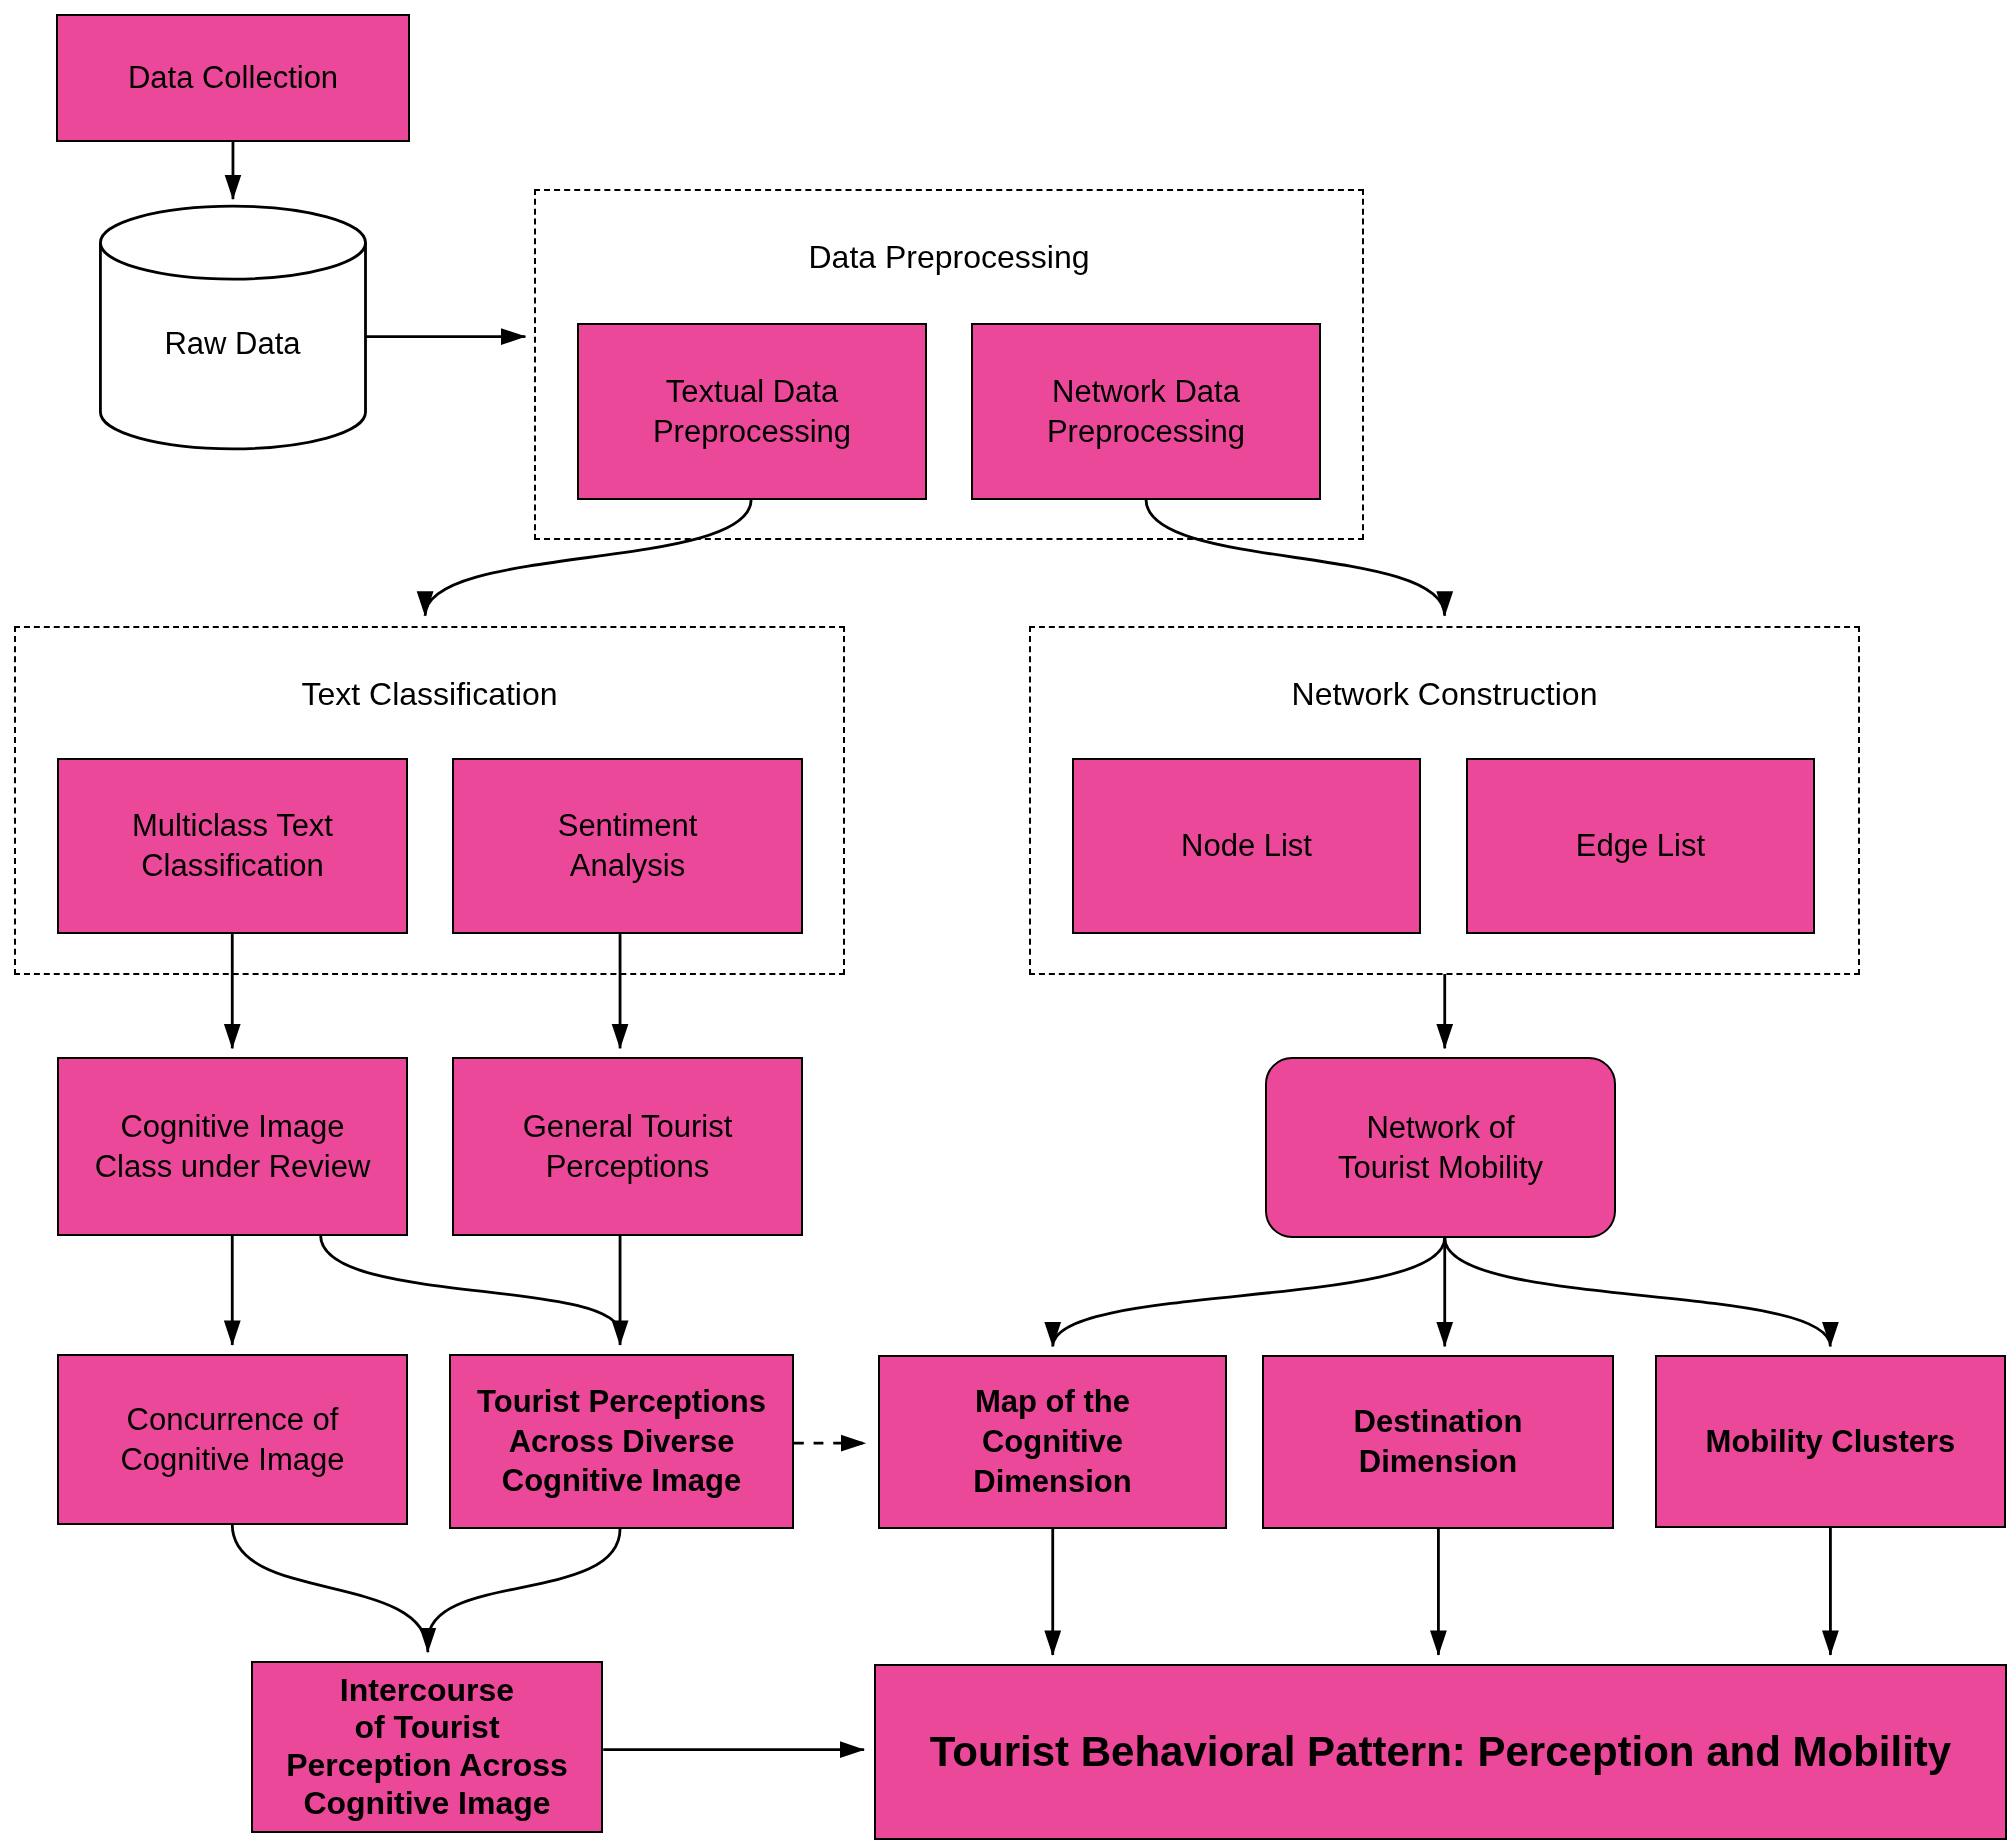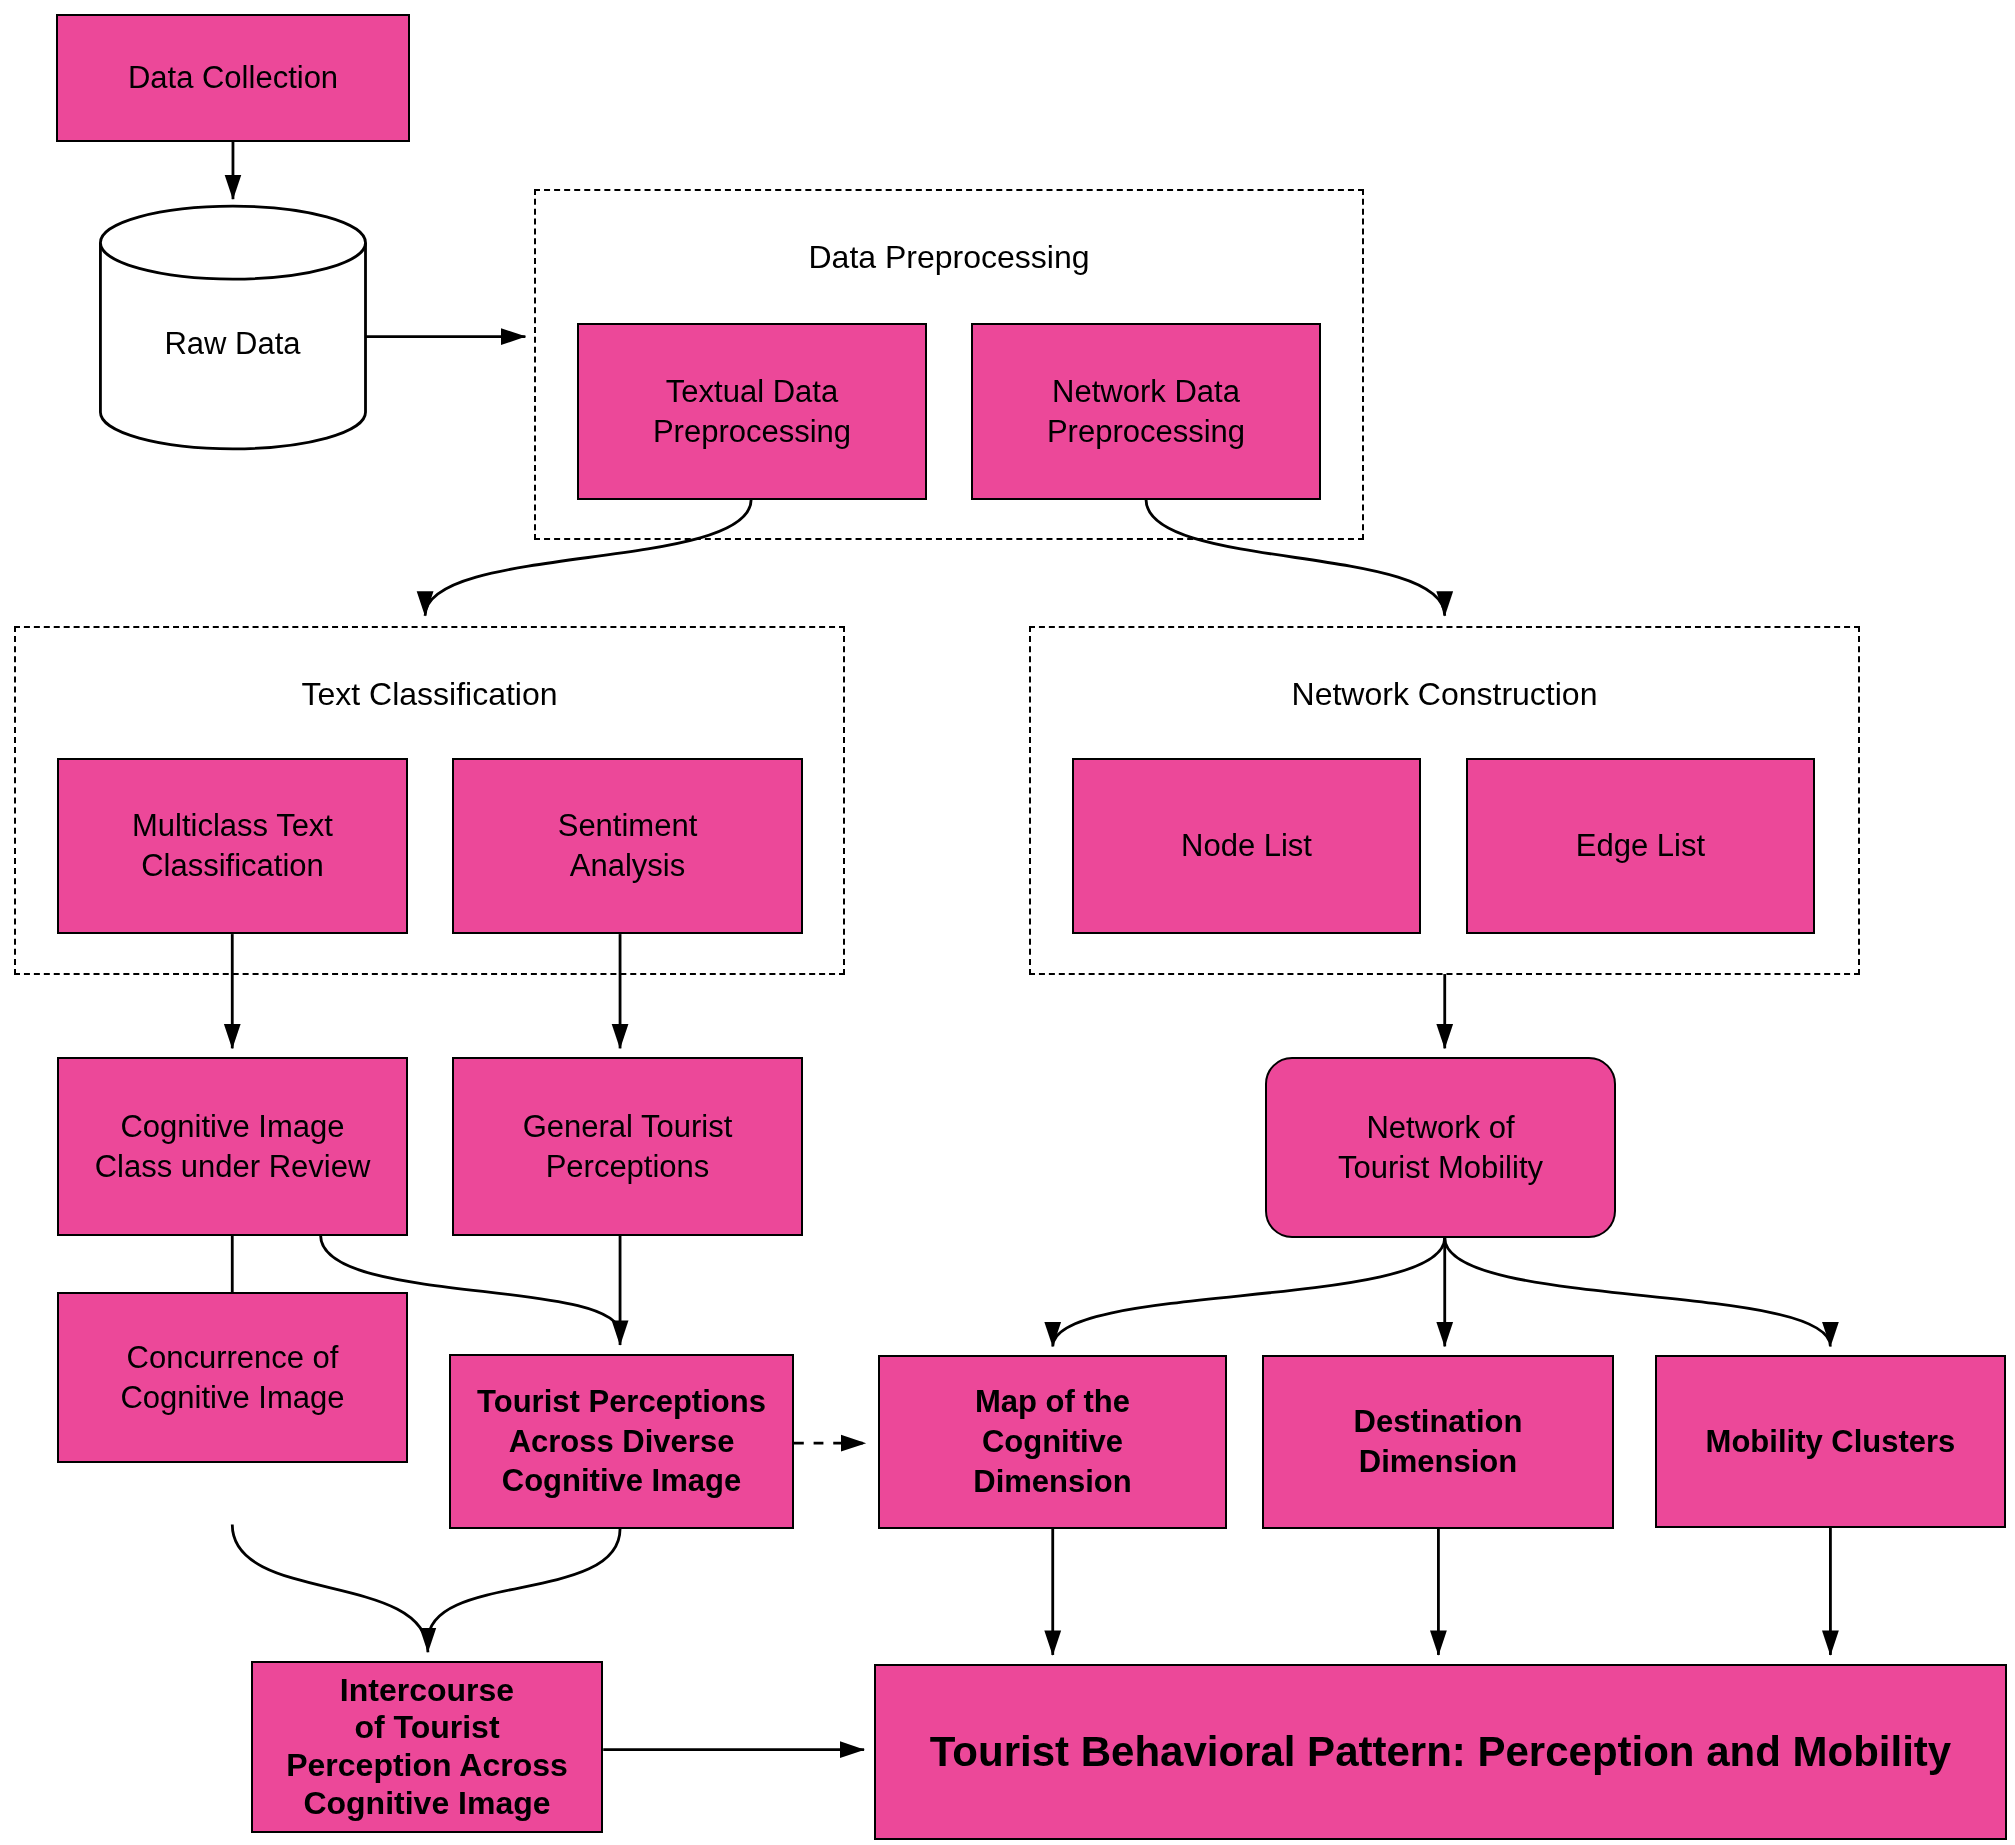--- a/index.html
+++ b/index.html
@@ -146,21 +146,21 @@
   </div>
   <div class="node" style="left:452px;top:1057px;width:351px;height:179px;">
     <span>General Tourist
 Perceptions</span>
   </div>
   <div class="node" style="left:1265px;top:1057px;width:351px;height:181px;border-radius:27px;">
     <span>Network of
 Tourist Mobility</span>
   </div>
 
-  <div class="node" style="left:57px;top:1292px;width:351px;height:171px;">
+  <div class="node" style="left:57px;top:1354px;width:351px;height:171px;">
     <span>Concurrence of
 Cognitive Image</span>
   </div>
   <div class="node bold" style="left:449px;top:1354px;width:345px;height:175px;">
     <span>Tourist Perceptions
 Across Diverse
 Cognitive Image</span>
   </div>
   <div class="node bold" style="left:878px;top:1355px;width:349px;height:174px;">
     <span>Map of the

